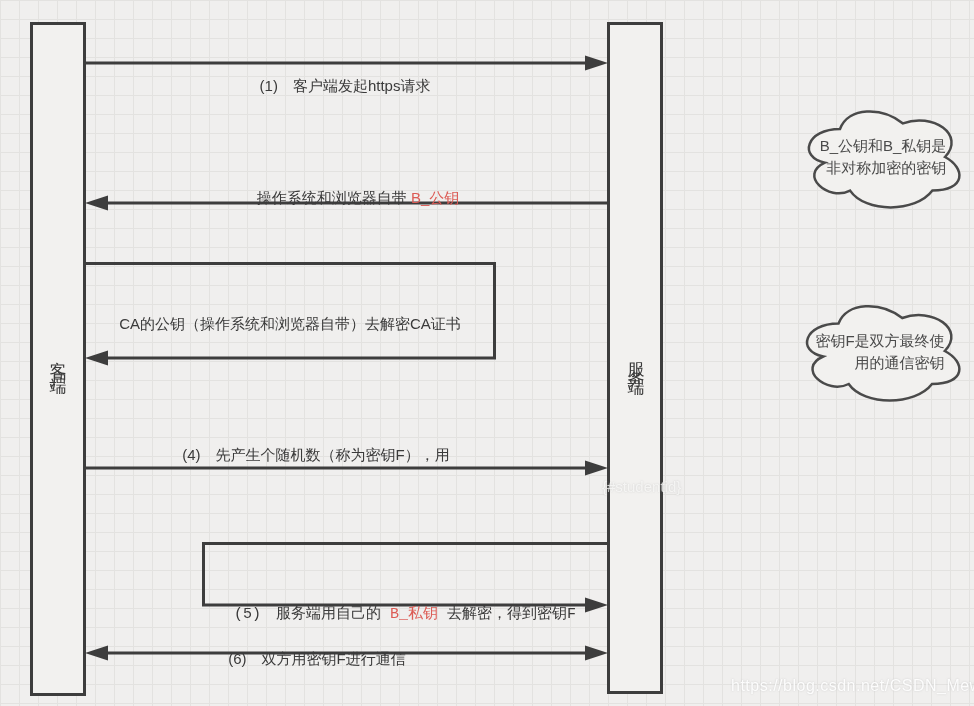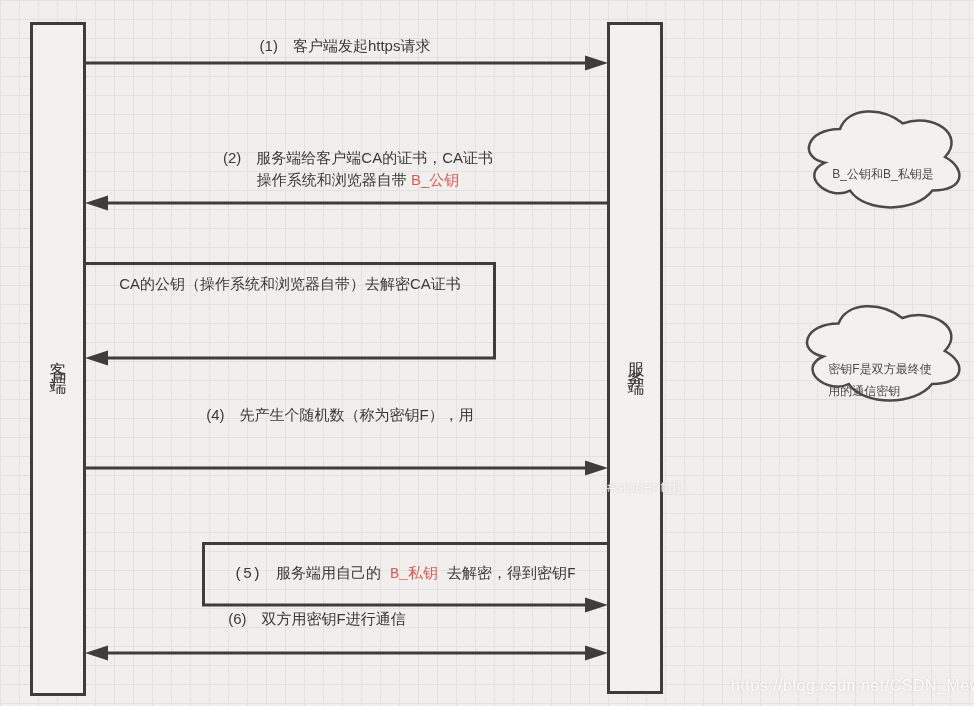--- a/index.html
+++ b/index.html
@@ -19,41 +19,41 @@
   }
   svg.layer{position:absolute;left:0;top:0;}
   .lbl{
     position:absolute;
     color:#3a3a3a;
     font-size:15px;
     line-height:22px;
     text-align:center;
     white-space:nowrap;
     transform:translateX(-50%);
+    margin-top:40px;
   }
   .red{color:#dc5b55;}
   .actor-label{
     position:absolute;
     writing-mode:vertical-rl;
     text-orientation:upright;
     font-size:17px;
     letter-spacing:8px;
     color:#3a3a3a;
     transform:translate(-50%,-50%);
     white-space:nowrap;
   }
   .note-text{
     position:absolute;
     color:#4a4a4a;
-    font-size:12px;
+    font-size:15px;
     line-height:22px;
-    text-align:left;
+    text-align:right;
     white-space:nowrap;
     transform:translateX(-50%);
-    margin-top:28px;
   }
   .wm{
     position:absolute;
     color:rgba(255,255,255,0.92);
     text-shadow:0 0 2px rgba(175,175,175,0.55);
     white-space:nowrap;
   }
   .wm-mid{left:602px;top:478px;font-size:15px;color:rgba(252,252,251,0.75);}
   .wm-bottom{left:731px;top:677px;font-size:16px;letter-spacing:0.5px;}
 </style>
@@ -90,40 +90,40 @@
 
     <path transform="translate(796,296)" d="M 42.5 27.5 C 8.5 27.5 0 55 27.2 60.5 C 0 72.6 30.6 99 52.7 88 C 68 110 119 110 136 88 C 170 88 170 66 148.75 55 C 170 33 136 11 106.25 22 C 85 5.5 51 5.5 42.5 27.5 Z" fill="#f2f1ef" stroke="#4a4a4a" stroke-width="2.5"></path>
   </svg>
 
   <div class="actor-label" style="left:58px;top:360px;">客户端</div>
   <div class="actor-label" style="left:636px;top:361px;">服务端</div>
 
   <div class="lbl" style="left:345px;top:35px;">(1)　客户端发起https请求</div>
 
   <div class="lbl" style="left:358px;top:147px;">
-    <div>(2)　服务端给客户端CA的证书，CA证书</div>
     <div><span>操作系统和浏览器自带 </span><span class="red">B_公钥</span></div>
   </div>
 
   <div class="lbl" style="left:290px;top:273px;">
     <div>CA的公钥（操作系统和浏览器自带）去解密CA证书</div>
   </div>
 
-  <div class="lbl" style="left:340px;top:404px;text-align:center;">
+  <div class="lbl" style="left:316px;top:404px;text-align:center;">
     <div>(4)　先产生个随机数（称为密钥F），用</div>
   </div>
 
   <div class="lbl" style="left:405px;top:564px;font-family:Liberation Mono, monospace;">
     <span>(5)　服务端用自己的 </span><span class="red">B_私钥</span><span> 去解密，得到密钥F</span>
   </div>
 
   <div class="lbl" style="left:317px;top:608px;">(6)　双方用密钥F进行通信</div>
 
   <div class="note-text" style="left:883px;top:135px;">
     <div>B_公钥和B_私钥是</div>
+    <div>非对称加密的密钥</div>
   </div>
   <div class="note-text" style="left:880px;top:330px;">
     <div>密钥F是双方最终使</div>
     <div>用的通信密钥</div>
   </div>
 
   <div class="wm wm-mid">{#studentid}</div>
   <div class="wm wm-bottom">https://blog.csdn.net/CSDN_Mew</div>
 
 </div>

